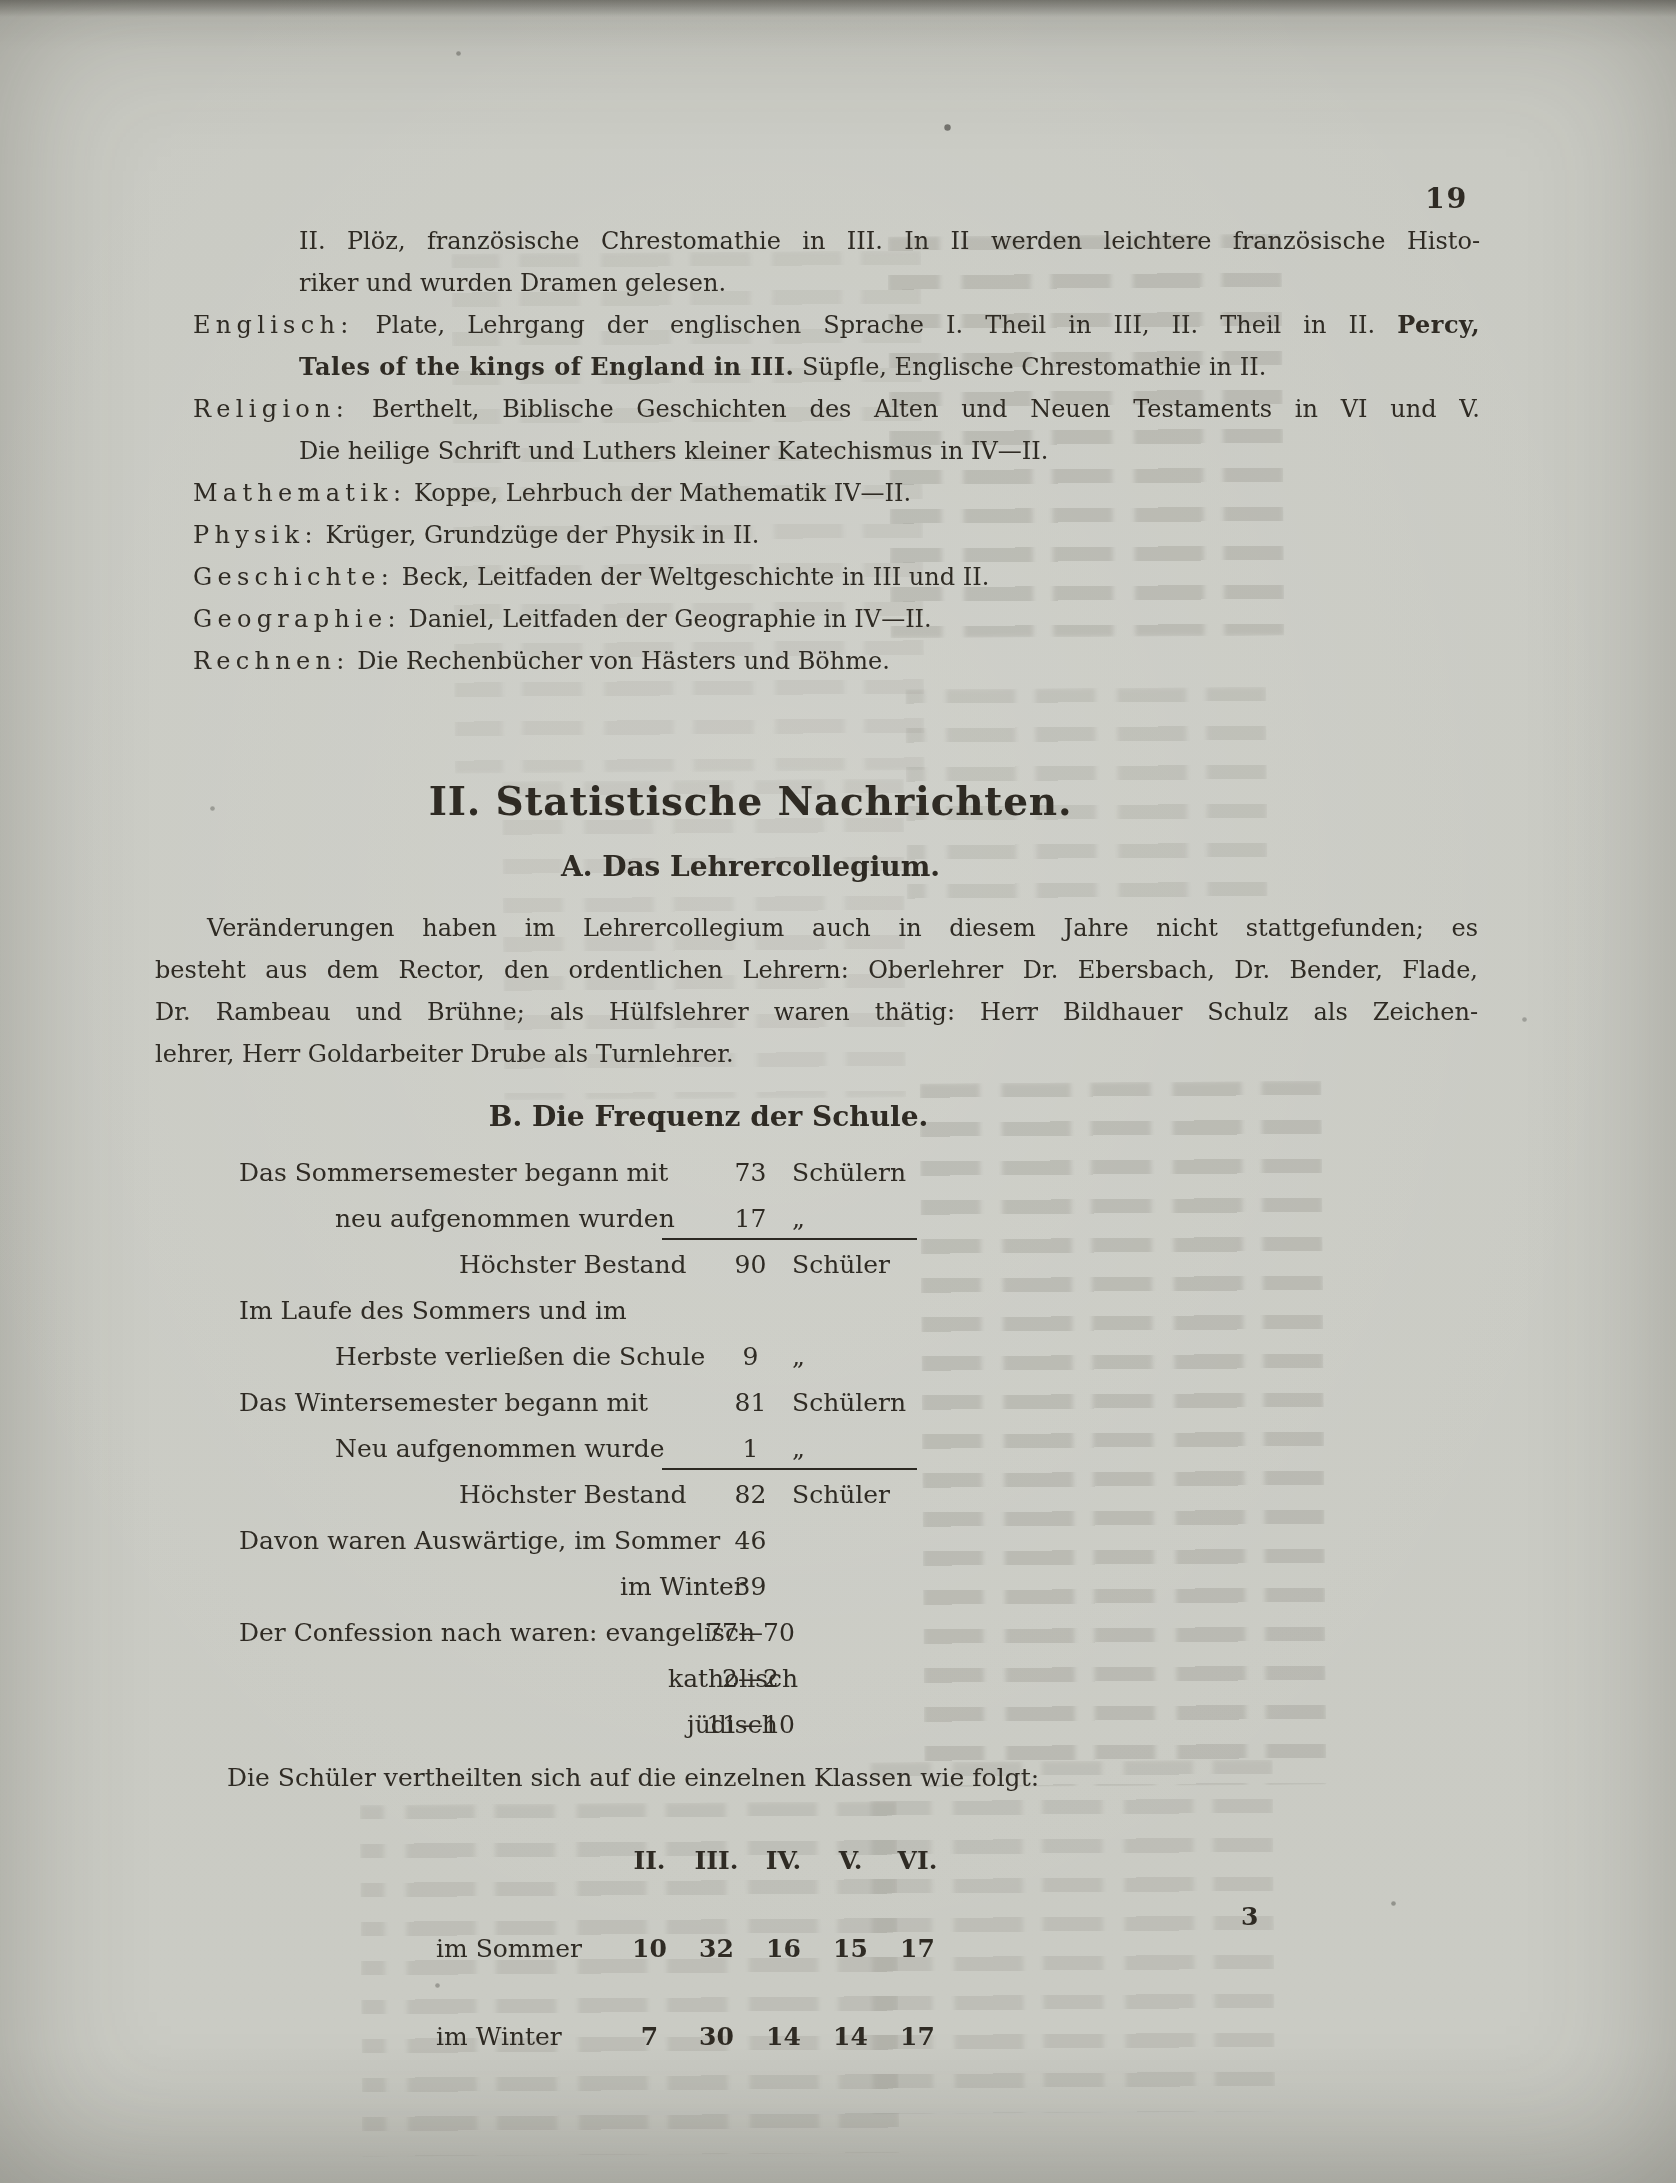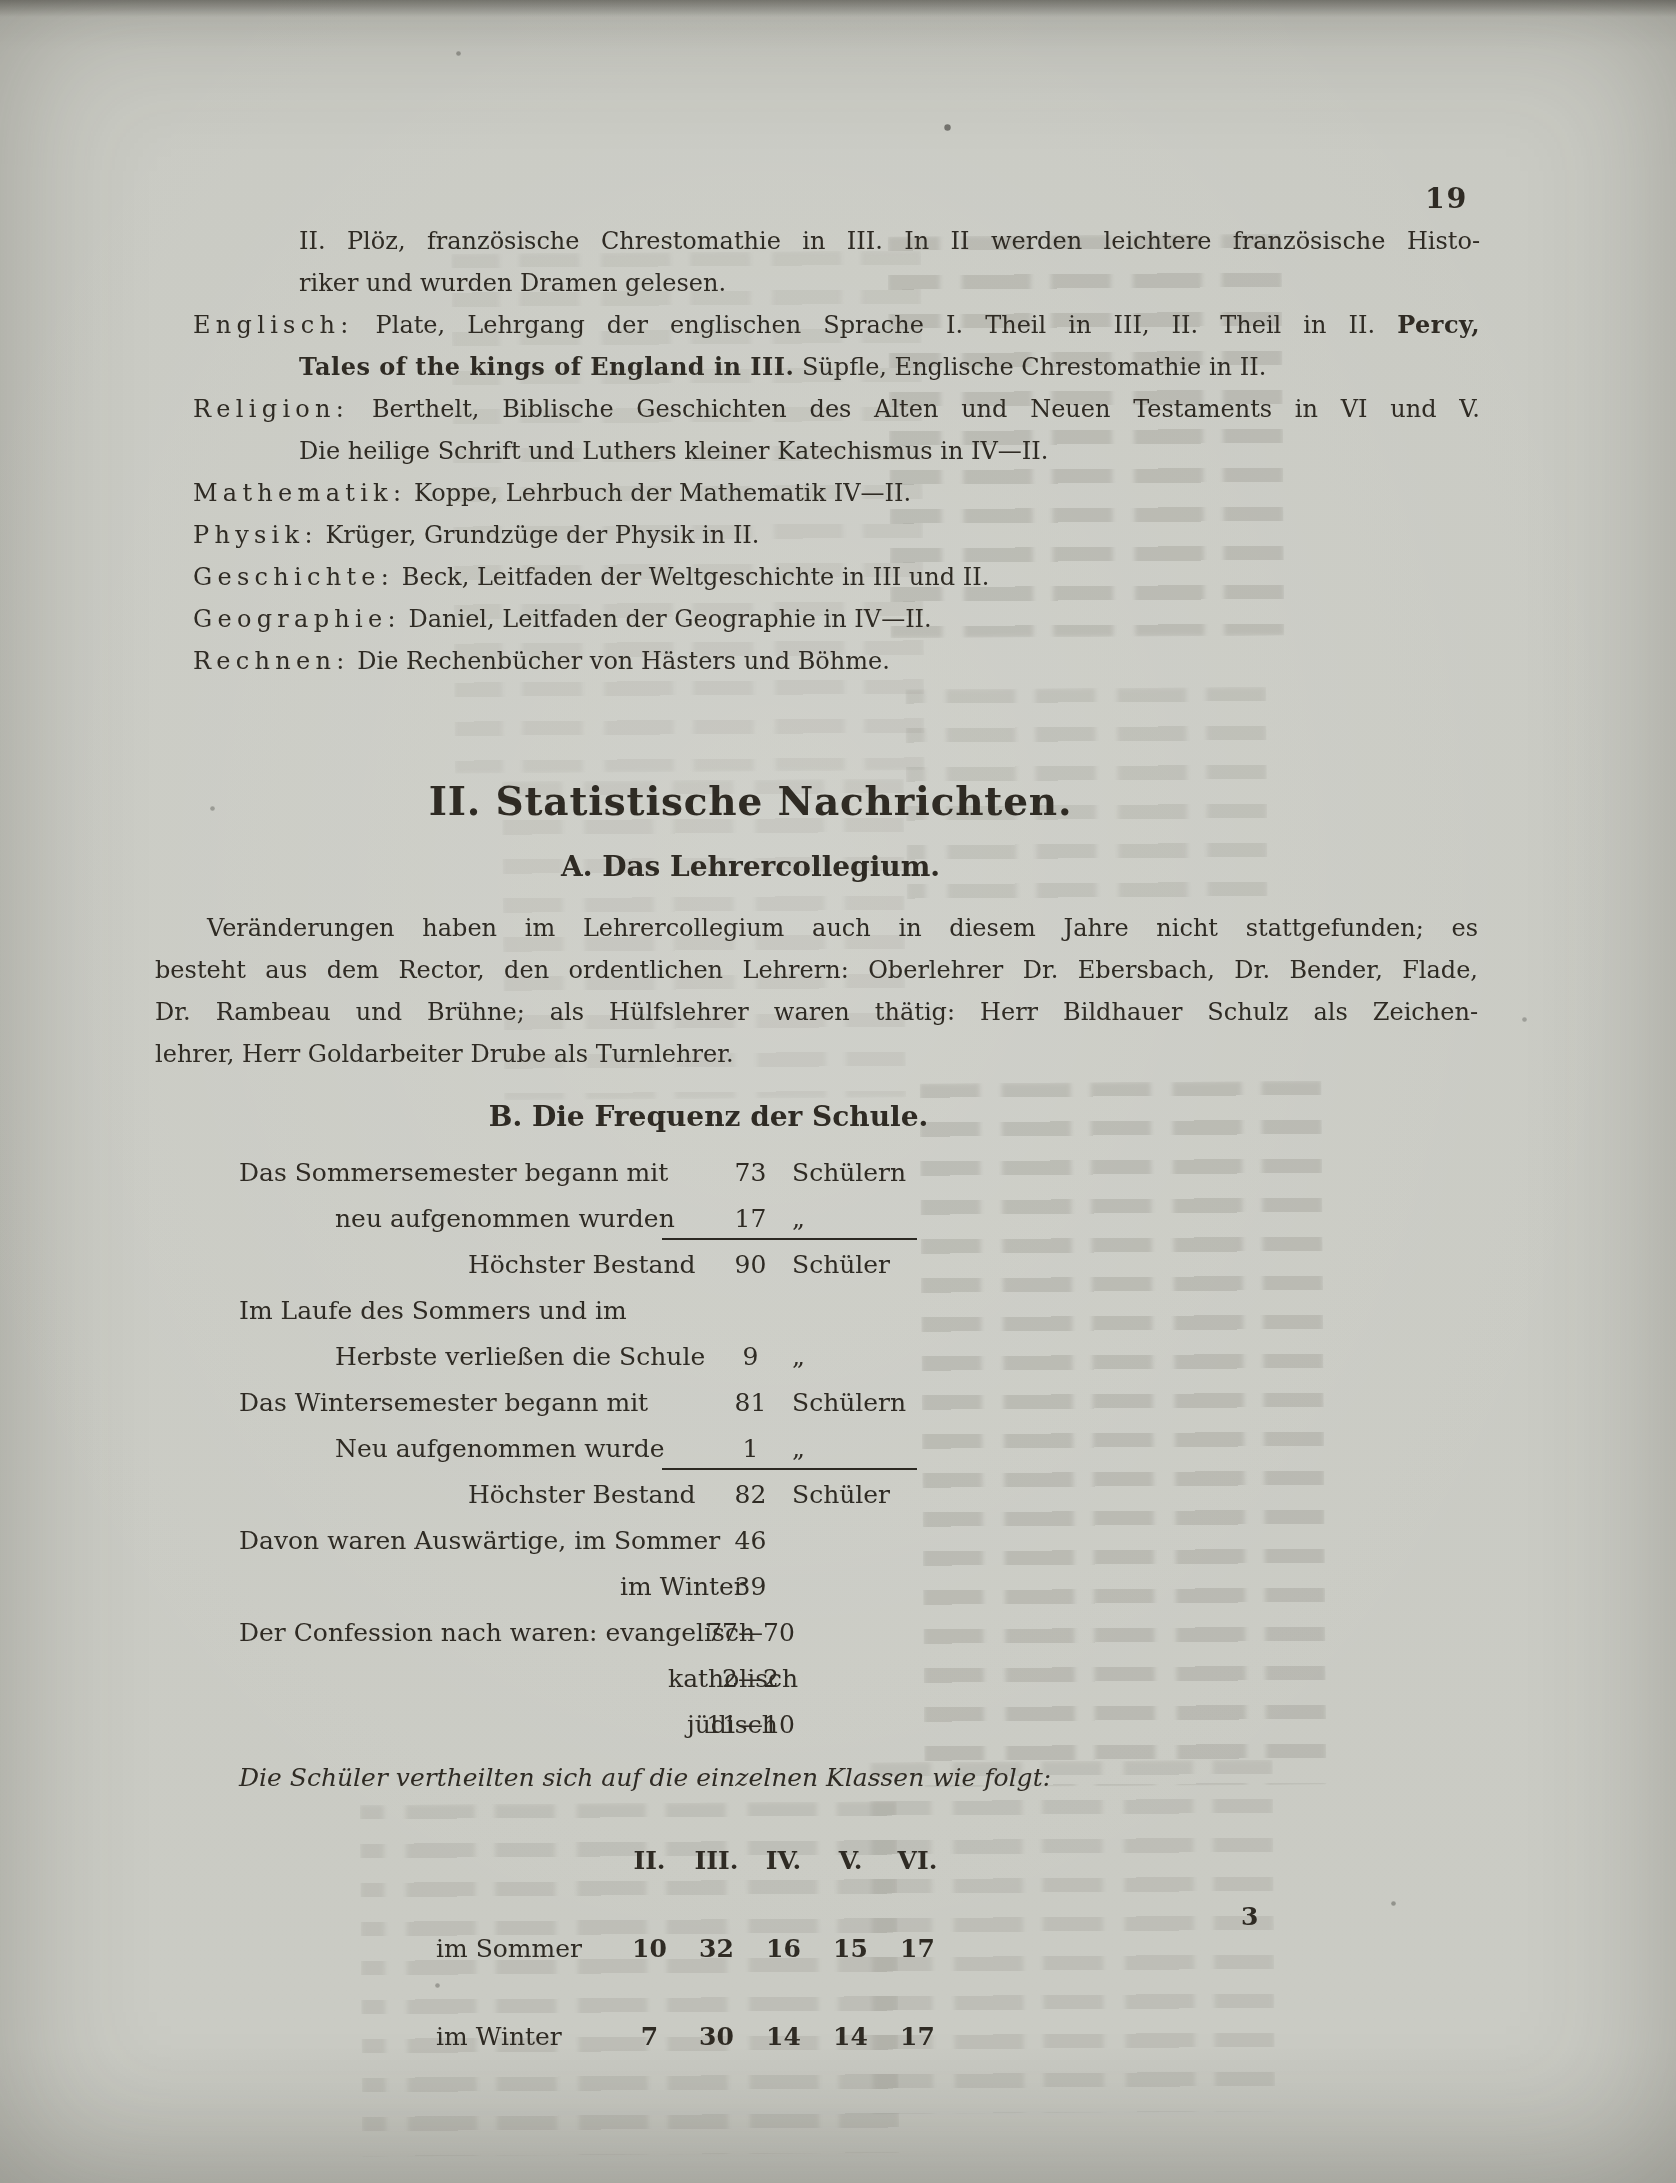--- a/index.html
+++ b/index.html
@@ -69,29 +69,29 @@
 
   .par { left: 155px; top: 907px; width: 1323px; font-size: 24px; line-height: 42px; }
   .par .pl { text-align: justify; }
   .par .pl.jl { text-align-last: justify; }
   .par .l0 { text-indent: 52px; }
 
   .freq { left: 239px; top: 1150px; width: 755px; font-size: 25px; }
   .fr-row { position: relative; height: 46px; line-height: 46px; white-space: nowrap; }
   .fr-label { position: absolute; left: 0; }
   .fr-row.i1 .fr-label { left: 96px; }
-  .fr-row.i2 .fr-label { left: 229px; text-align: right; }
+  .fr-row.i2 .fr-label { left: 220px; text-align: right; }
   .fr-row.i3 .fr-label { left: 381px; }
   .fr-row.i4 .fr-label { left: 429px; }
   .fr-row.i4b .fr-label { left: 448px; }
   .fr-value { position: absolute; left: 457px; width: 109px; text-align: center; }
   .fr-unit { position: absolute; left: 553px; }
   .fr-rule { position: absolute; left: 423px; bottom: 1.7px; width: 255px; height: 2.5px; background: #2c2923; }
 
-  .intro { left: 239px; top: 1757px; font-size: 25px; line-height: 42px; white-space: nowrap; font-style: italic; }
+  .intro { left: 227px; top: 1757px; font-size: 25px; line-height: 42px; white-space: nowrap; }
 
   .klass { left: 436px; top: 1794px; font-size: 25px; }
   .k-row { display: grid; grid-template-columns: 180px repeat(5, 67px); height: 42px; line-height: 42px; margin-top: 46px; }
   .k-cell { text-align: center; font-weight: bold; }
   .k-head .k-cell { font-weight: bold; }
   .k-label { text-align: left; }
 </style>
 </head>
 <body>
 

